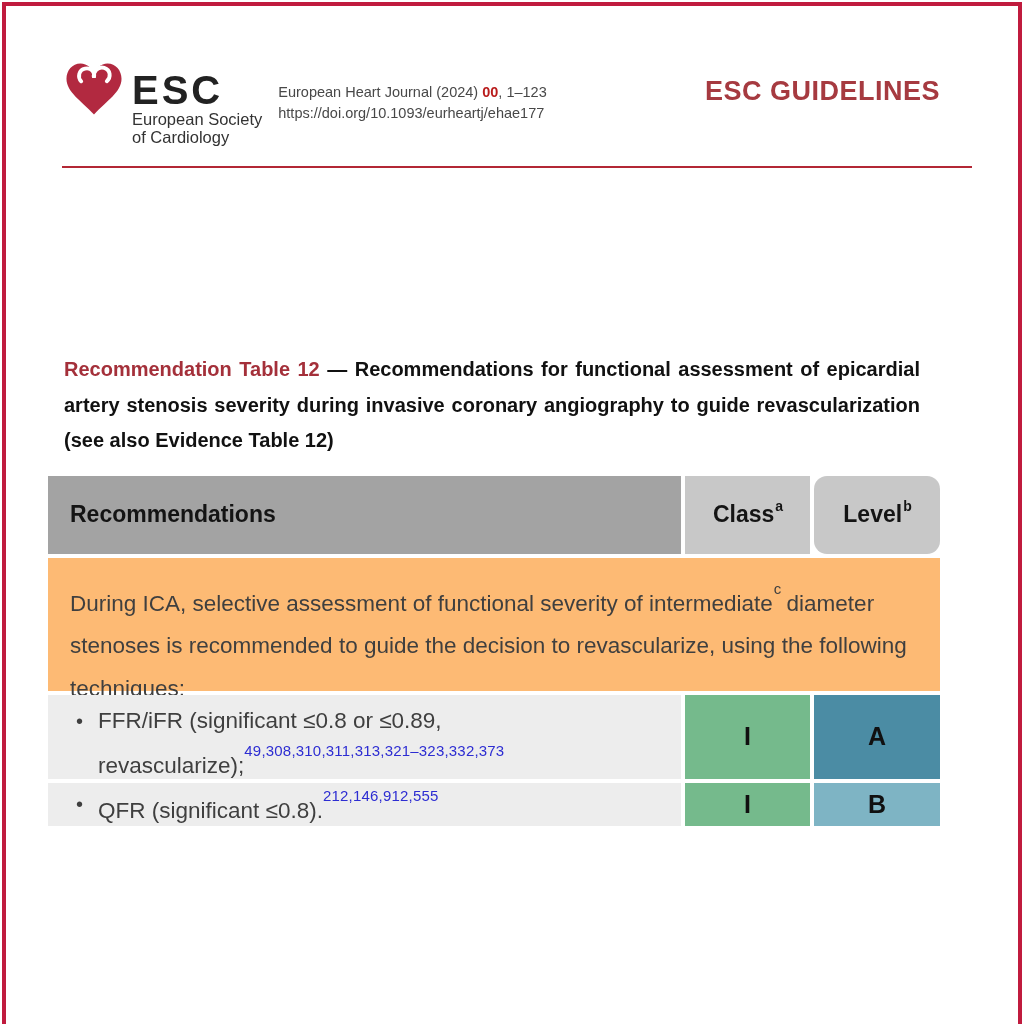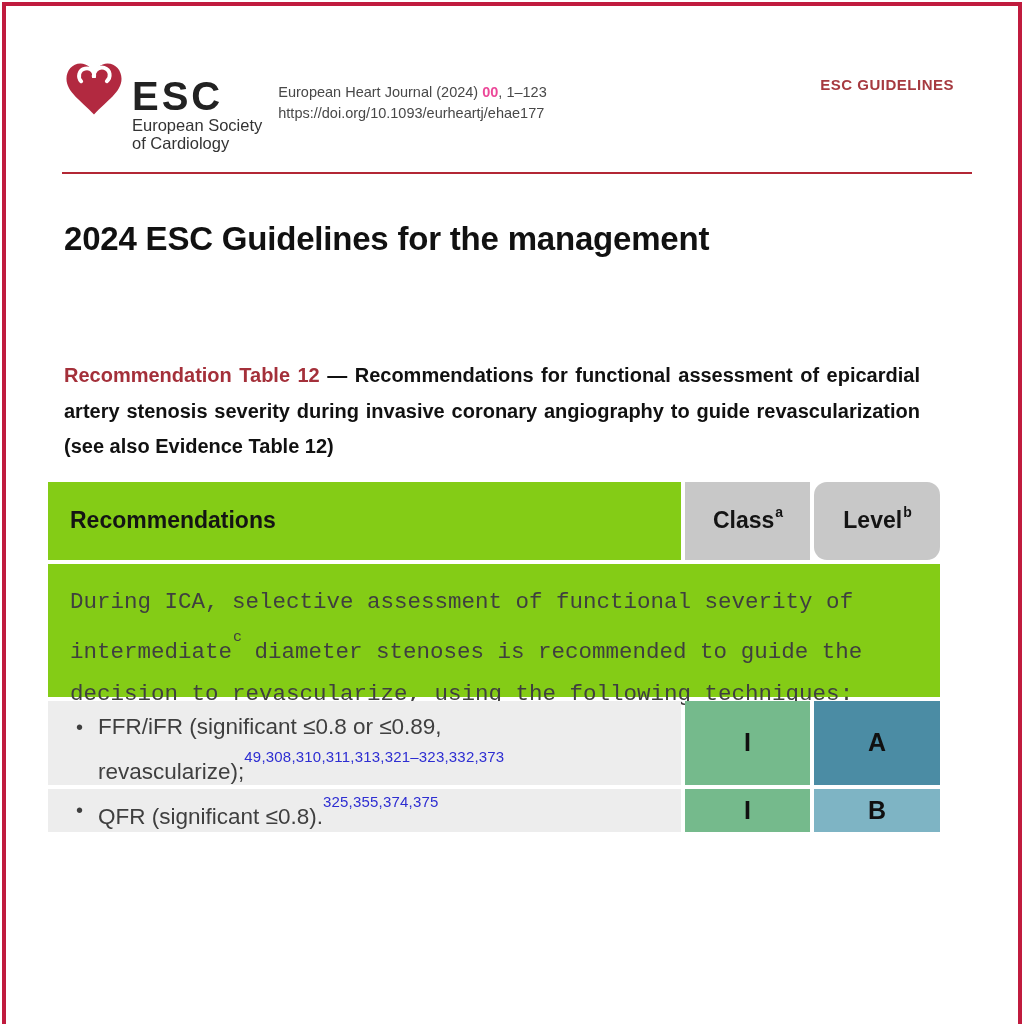--- a/index.html
+++ b/index.html
@@ -25,34 +25,34 @@
   }
 
   
   .header-row {
     margin: 56px 0 0 14px;
     display: flex;
     align-items: flex-start;
   }
   .logo-block { display: flex; align-items: flex-start; }
   .heart { width: 64px; height: 66px; flex: 0 0 auto; }
-  .logo-text { margin-left: 6px; margin-top: 20px; }
+  .logo-text { margin-left: 6px; margin-top: 14px; }
   .logo-acronym {
     font-size: 40px; font-weight: bold; letter-spacing: 3px;
     color: #222; line-height: 40px;
   }
   .logo-sub { font-size: 16.5px; color: #333; line-height: 18px; }
   .journal-block { margin-left: 16px; margin-top: 26px; }
   .journal-line, .doi-line {
     font-size: 14.5px; color: #484848; line-height: 21px;
   }
-  .journal-line b { color: #ec4899; }
+  .journal-line b { color: #b91c1c; }
   .banner {
-    margin-left: auto; margin-top: 20px; margin-right: 22px;
-    font-size: 15px; font-weight: bold; letter-spacing: 0.5px;
+    margin-left: auto; margin-top: 20px; margin-right: 36px;
+    font-size: 27px; font-weight: bold; letter-spacing: 0.5px;
   }
   .red-rule {
     margin: 20px 4px 0 14px;
     height: 2px;
   }
 
   
   .doc-title {
     margin: 42px 0 0 16px;
     font-size: 33px; font-weight: bold; color: #111;
@@ -133,58 +133,58 @@
     <div class="journal-block">
       <div class="journal-line"><span>European Heart Journal (2024) </span><b>00</b><span>, 1–123</span></div>
       <div class="doi-line">https://doi.org/10.1093/eurheartj/ehae177</div>
     </div>
     <div class="banner" style="color: rgb(166, 58, 64);">ESC GUIDELINES</div>
   </div>
 
   <div class="red-rule" style="background: rgb(179, 39, 53);"></div>
 
   <h1 class="doc-title">
-    <span>2024 ESC Guidelines for the management</span><br>
+    <br>
   </h1>
 
   <div class="rec-heading">
     <span style="color: rgb(164, 48, 58);">Recommendation Table 12</span><span> — </span><span>Recommendations for functional assessment of epicardial artery stenosis severity during invasive coronary angiography to guide revascularization (see also Evidence Table 12)</span>
   </div>
 
   <div class="rec-table">
 
-    <div class="th th-rec" style="background: #84cc16;">
+    <div class="th th-rec" style="background: #a3a3a3;">
       <span>Recommendations</span>
     </div>
     <div class="th th-center" style="background: rgb(200, 200, 200);">
       <span>Class</span>
         <sup>a</sup>
     </div>
     <div class="th th-center" style="background: rgb(200, 200, 200); border-radius: 13px;">
       <span>Level</span>
         <sup>b</sup>
     </div>
 
-    <div class="intro" style="background: #84cc16; font-family: Liberation Mono, monospace;">
+    <div class="intro" style="background: #fdba74;">
       <span>During ICA, selective assessment of functional severity of intermediate</span><sup class="black-sup">c</sup><span> diameter stenoses is recommended to guide the decision to revascularize, using the following techniques:</span>
     </div>
 
     <div class="bullet-cell" style="background: rgb(237, 237, 237);">
       <span class="bullet">•</span>
       <span>
         <span>FFR/iFR (significant ≤0.8 or ≤0.89,</span><br>
         <span>revascularize);</span><sup class="refs" style="color: rgb(45, 45, 210);">49,308,310,311,313,321–323,332,373</sup>
       </span>
     </div>
     <div class="letter-cell" style="background: rgb(117, 186, 140);">I</div>
     <div class="letter-cell" style="background: rgb(75, 140, 164);">A</div>
 
     <div class="bullet-cell row3-cell" style="padding-top: 2px; background: rgb(237, 237, 237);">
       <span class="bullet">•</span>
       <span>
-        <span>QFR (significant ≤0.8).</span><sup class="refs" style="color: rgb(45, 45, 210);">325,355,374,375</sup>
+        <span>QFR (significant ≤0.8).</span><sup class="refs" style="color: rgb(45, 45, 210);">212,146,912,555</sup>
       </span>
     </div>
     <div class="letter-cell" style="background: rgb(117, 186, 140);">I</div>
     <div class="letter-cell" style="background: rgb(126, 180, 196);">B</div>
 
   </div>
 </div>
 
 </body></html>

